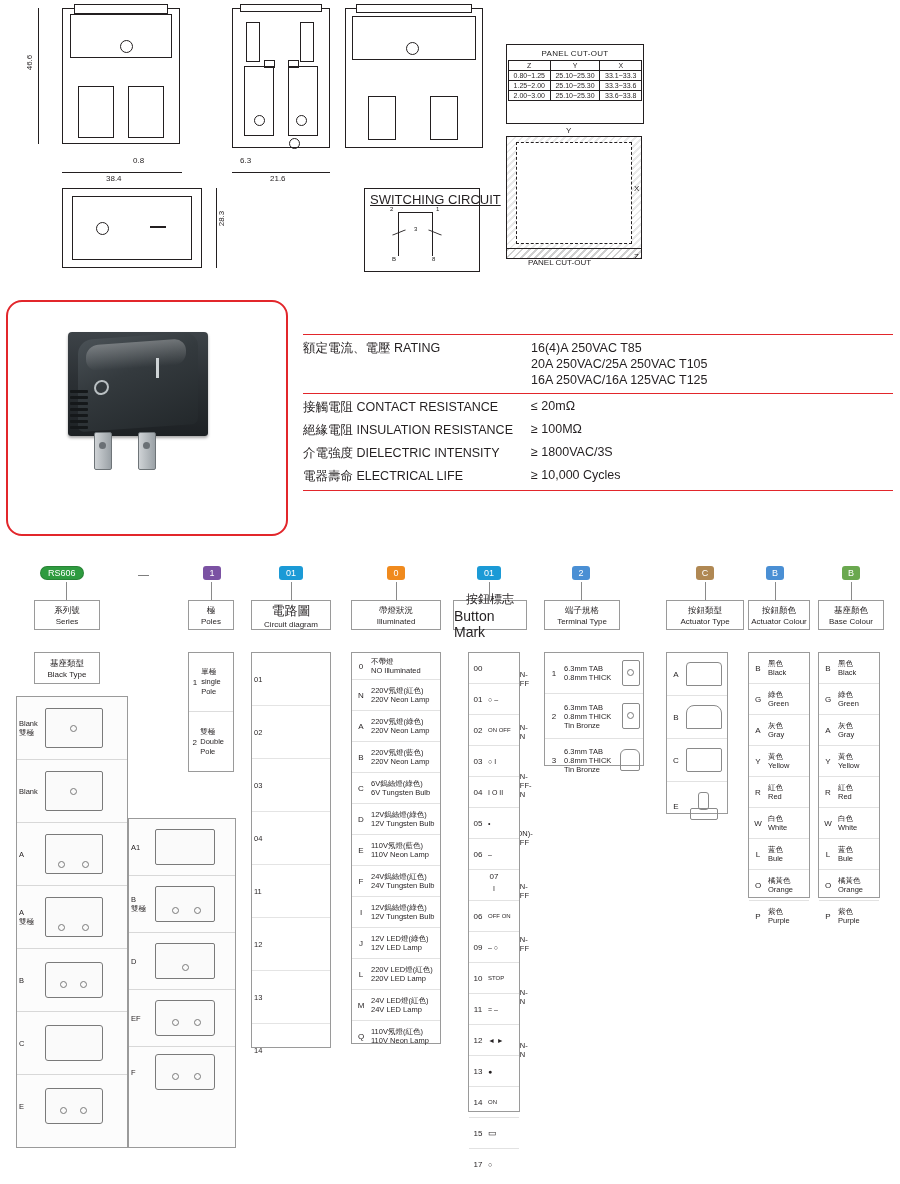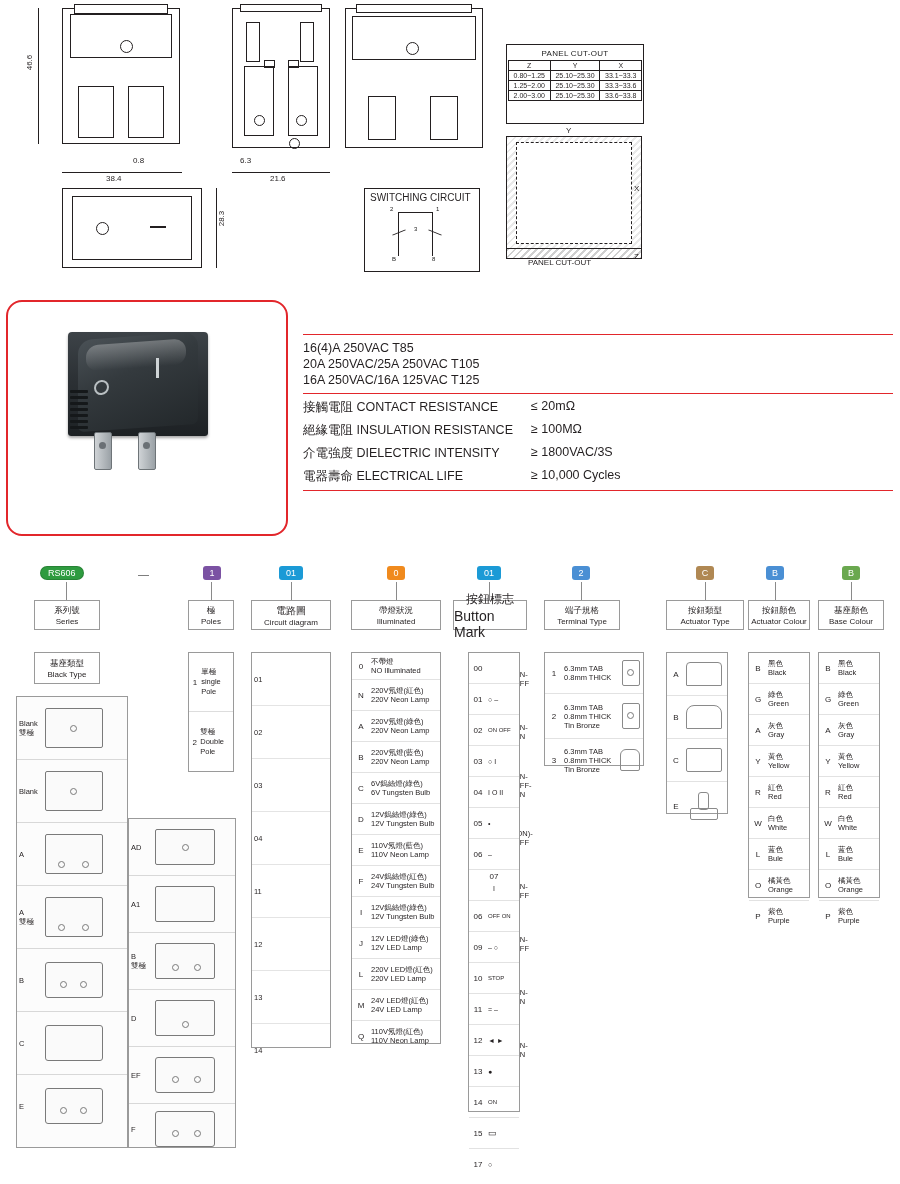--- a/index.html
+++ b/index.html
@@ -23,21 +23,21 @@
   .sw-outline{position:absolute;border:1.4px solid #231f20;box-sizing:border-box;background:#fff;}
   .sw-inner{position:absolute;border:1px solid #231f20;box-sizing:border-box;background:#fff;}
 
   
   .cut-tbl{position:absolute;border-collapse:collapse;font-size:7px;color:#231f20;}
   .cut-tbl td,.cut-tbl th{border:1px solid #231f20;padding:1px 3px;text-align:center;font-weight:normal;}
   .cut-title{font-size:8px;letter-spacing:.3px;}
 
   
   .sc-box{position:absolute;border:1px solid #231f20;box-sizing:border-box;}
-  .sc-title{position:absolute;font-size:10px;color:#231f20;}
+  .sc-title{position:absolute;font-size:13px;color:#231f20;text-decoration:underline;}
 
   
   .photo-frame{
     position:absolute;left:6px;top:300px;width:278px;height:232px;
     border:2px solid #e2262b;border-radius:16px;background:#fff;
   }
   .rocker{
     position:absolute;left:60px;top:30px;width:140px;height:120px;
   }
   .rocker-body{
@@ -229,20 +229,21 @@
         </div>
       <div class="term" style="left:26px;top:100px;"></div>
       <div class="term" style="left:70px;top:100px;"></div>
     </div>
   </div>
 
 
   <div class="spec-wrap">
     <div class="rule"></div>
     <div class="spec-row">
+      <div class="spec-label">額定電流、電壓 RATING</div>
       <div class="rating-vals">
         <div>16(4)A 250VAC T85</div>
         <div>20A 250VAC/25A 250VAC T105</div>
         <div>16A 250VAC/16A 125VAC T125</div>
       </div>
     </div>
     <div class="rule"></div>
     <div class="spec-row">
       <div class="spec-label">接觸電阻 CONTACT RESISTANCE</div>
       <div class="spec-val">≤ 20mΩ</div>
@@ -305,21 +306,21 @@
 
     <div class="panel ctr" style="left:28px;top:40px;width:66px;height:30px;flex-direction:column;">
       <div style="font-size:8.5px">系列號</div>
       <div style="font-size:8px">Series</div>
     </div>
     <div class="panel ctr" style="left:182px;top:40px;width:46px;height:30px;flex-direction:column;">
       <div style="font-size:8.5px">極</div>
       <div style="font-size:8px">Poles</div>
     </div>
     <div class="panel ctr" style="left:245px;top:40px;width:80px;height:30px;flex-direction:column;">
-      <div style="font-size:10px">電路圖</div>
+      <div style="font-size:13px">電路圖</div>
       <div style="font-size:8px">Circuit diagram</div>
     </div>
     <div class="panel ctr" style="left:345px;top:40px;width:90px;height:30px;flex-direction:column;">
       <div style="font-size:8.5px">帶燈狀況</div>
       <div style="font-size:8px">Illuminated</div>
     </div>
     <div class="panel ctr" style="left:447px;top:40px;width:74px;height:30px;flex-direction:column;">
       <div style="font-size:12px">按鈕標志</div>
       <div style="font-size:14px">Button Mark</div>
     </div>
@@ -401,28 +402,20 @@
             <div>E</div>
           </div>
         <div class="legend-sw rnd" style="height:34px;width:56px;">
             <span class="dot" style="position:absolute;left:14px;top:18px;"></span>
             <span class="dot" style="position:absolute;left:34px;top:18px;"></span>
           </div>
       </div>
     </div>
 
     <div class="panel" style="left:122px;top:258px;width:108px;height:330px;background:#fcfcfc;">
-      <div class="cellrow" style="height:56px;">
-        <div style="width:24px;font-size:7.5px;padding-left:2px;">
-            <div>AD</div>
-          </div>
-        <div class="legend-sw" style="height:34px;width:58px;">
-            <span class="dot" style="position:absolute;left:26px;top:14px;"></span>
-          </div>
-      </div>
       <div class="cellrow" style="height:56px;">
         <div style="width:24px;font-size:7.5px;padding-left:2px;">
             <div>A1</div>
           </div>
         <div class="legend-sw" style="height:34px;width:58px;"></div>
       </div>
       <div class="cellrow" style="height:56px;">
         <div style="width:24px;font-size:7.5px;line-height:9px;padding-left:2px;">
           <div>B</div>
           <div>雙極</div>

